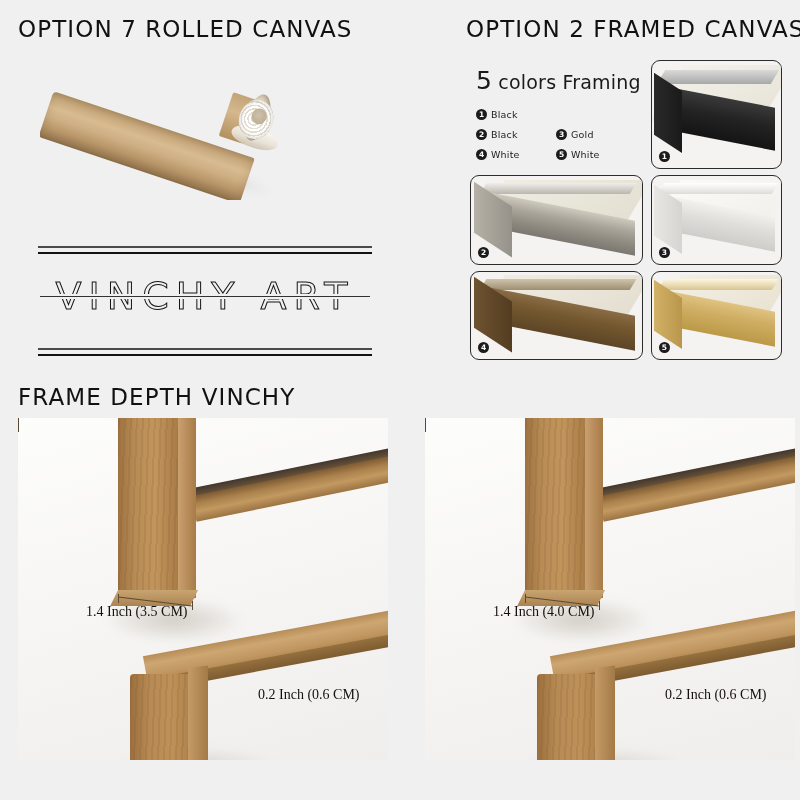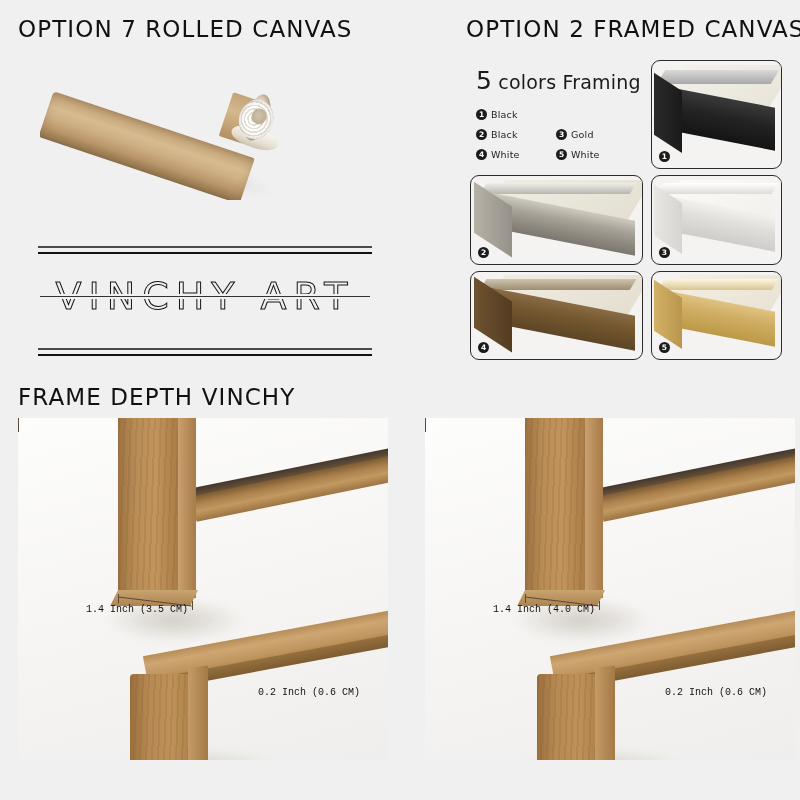--- a/index.html
+++ b/index.html
@@ -261,22 +261,22 @@
     left:100px; top:330px; width:160px; height:38px;
     background:radial-gradient(ellipse at 50% 50%, rgba(130,115,95,.22), rgba(255,255,255,0) 70%);
     filter:blur(4px);
   }
 
   
   .dim-line{ position:absolute; background:#5b4a33; height:1px; }
   .dim-tick{ position:absolute; background:#5b4a33; width:1px; }
   .dim-label{
     position:absolute;
-    font-family:Liberation Mono, monospace;
-    font-size:10px; color:#14110d; white-space:nowrap;
+    font-family:Liberation Serif, serif;
+    font-size:14px; color:#14110d; white-space:nowrap;
   }
   .lbl-width{ left:68px;  top:186px; }
   .lbl-depth{ left:240px; top:269px; }
 
   .dim-w-line{ left:100px; top:183px; width:74px; transform:rotate(7deg); }
   .dim-w-t1{   left:100px; top:176px; height:9px; }
   .dim-w-t2{   left:174px; top:183px; height:9px; }
   .dim-d-line{ left:228px; top:240px; width:1px; height:14px; background:#5b4a33; }
 </style>
 </head>

